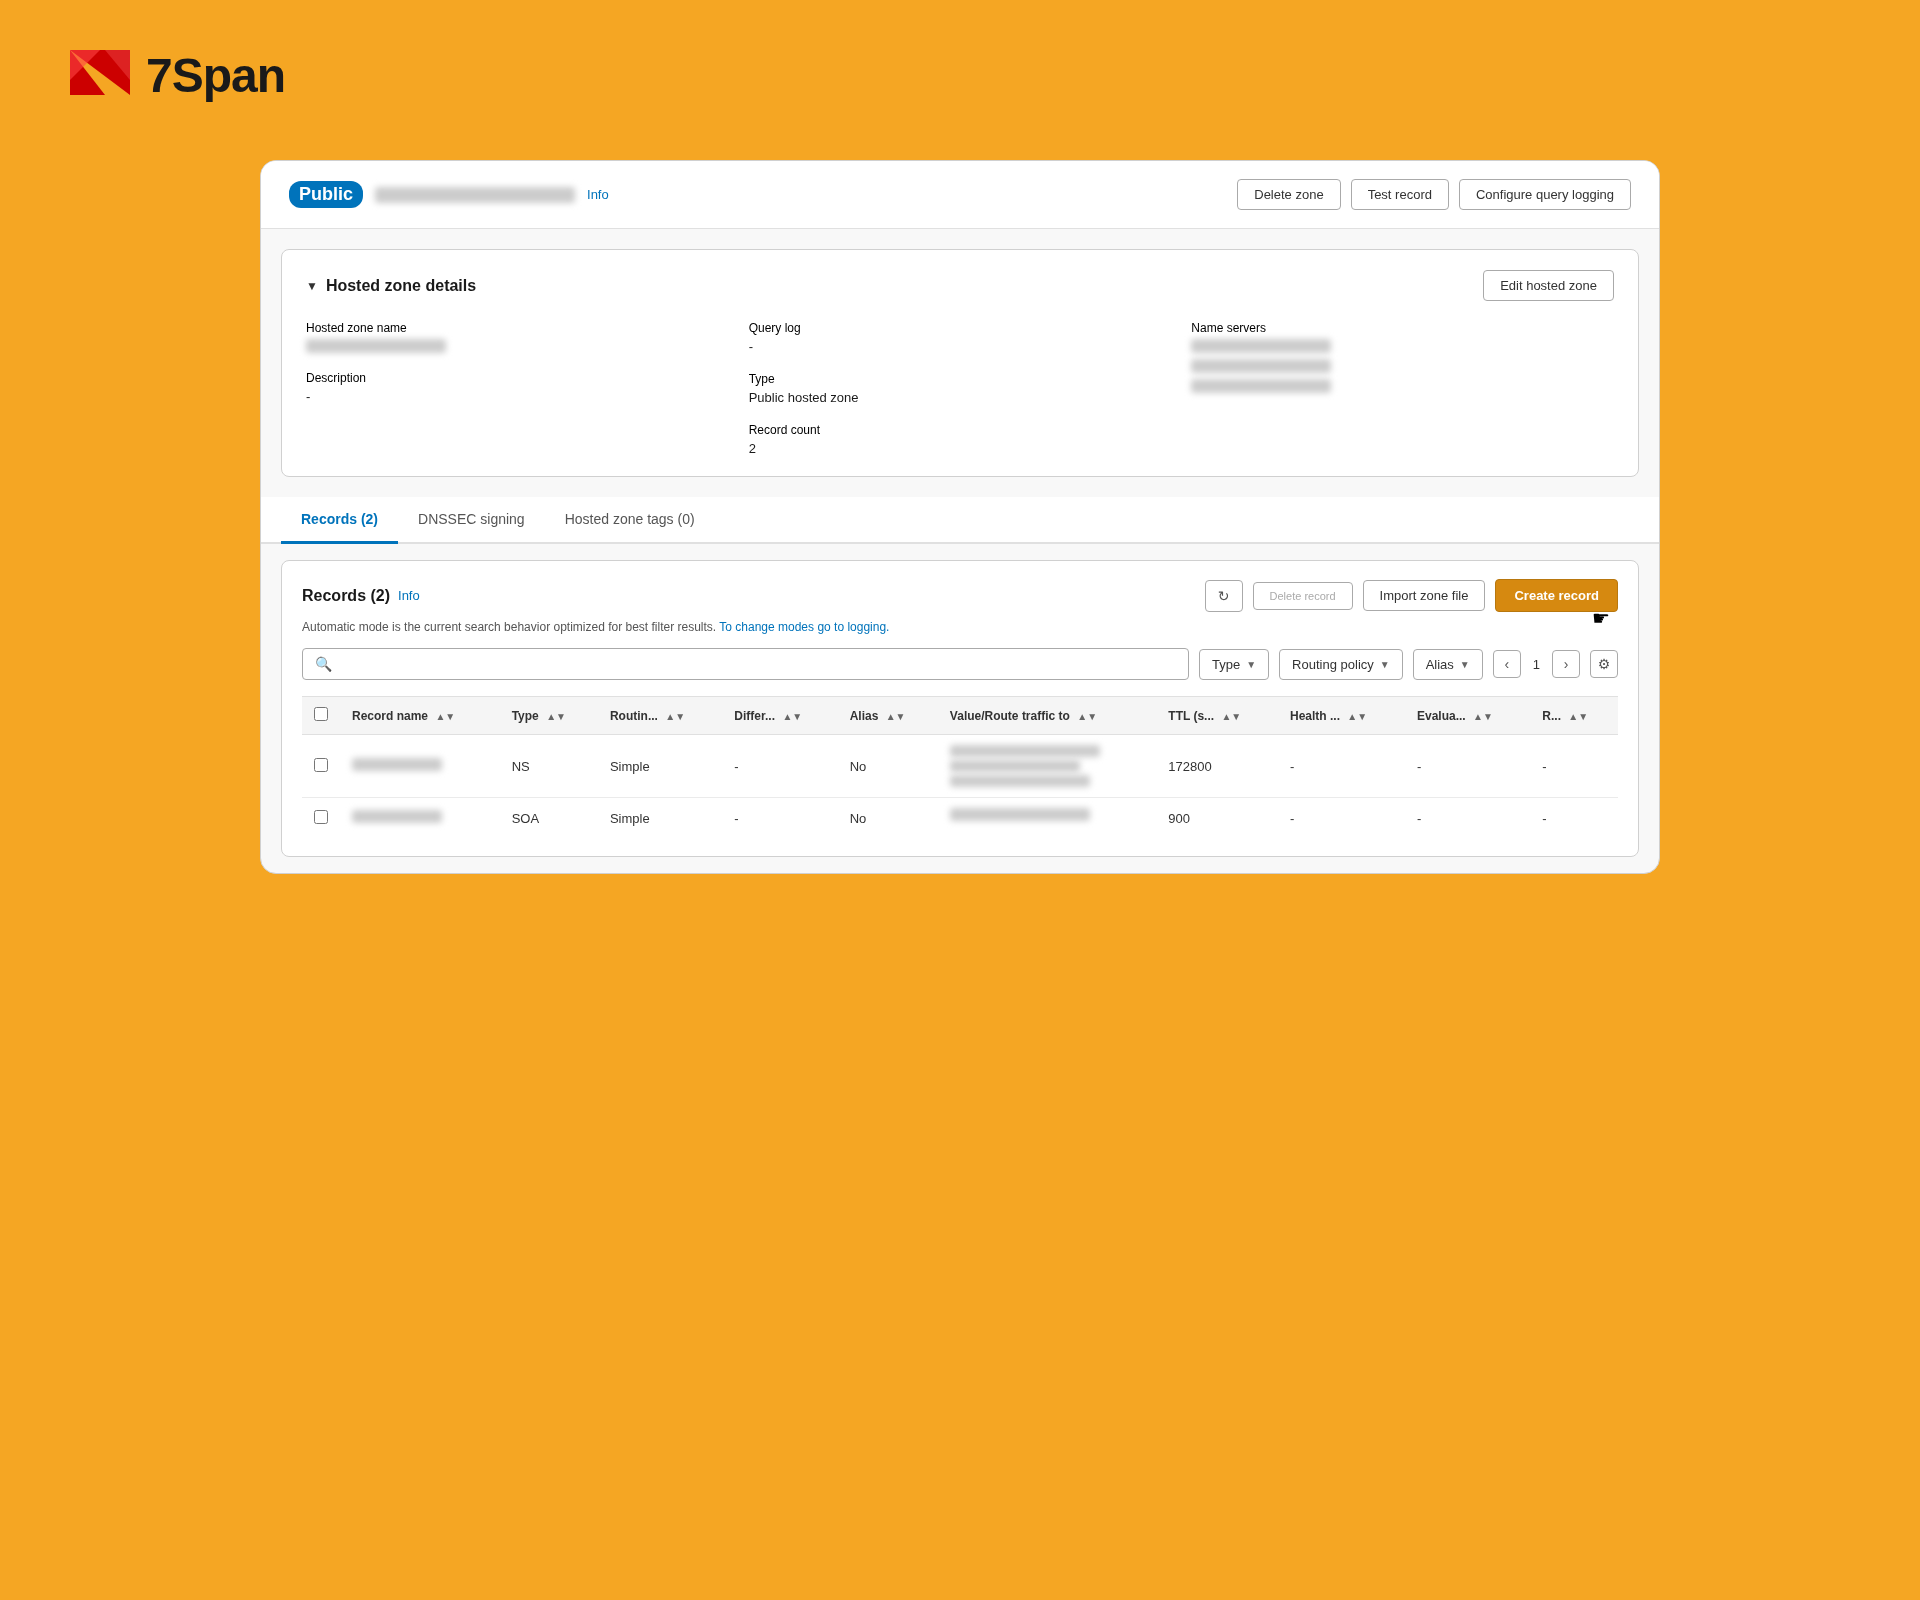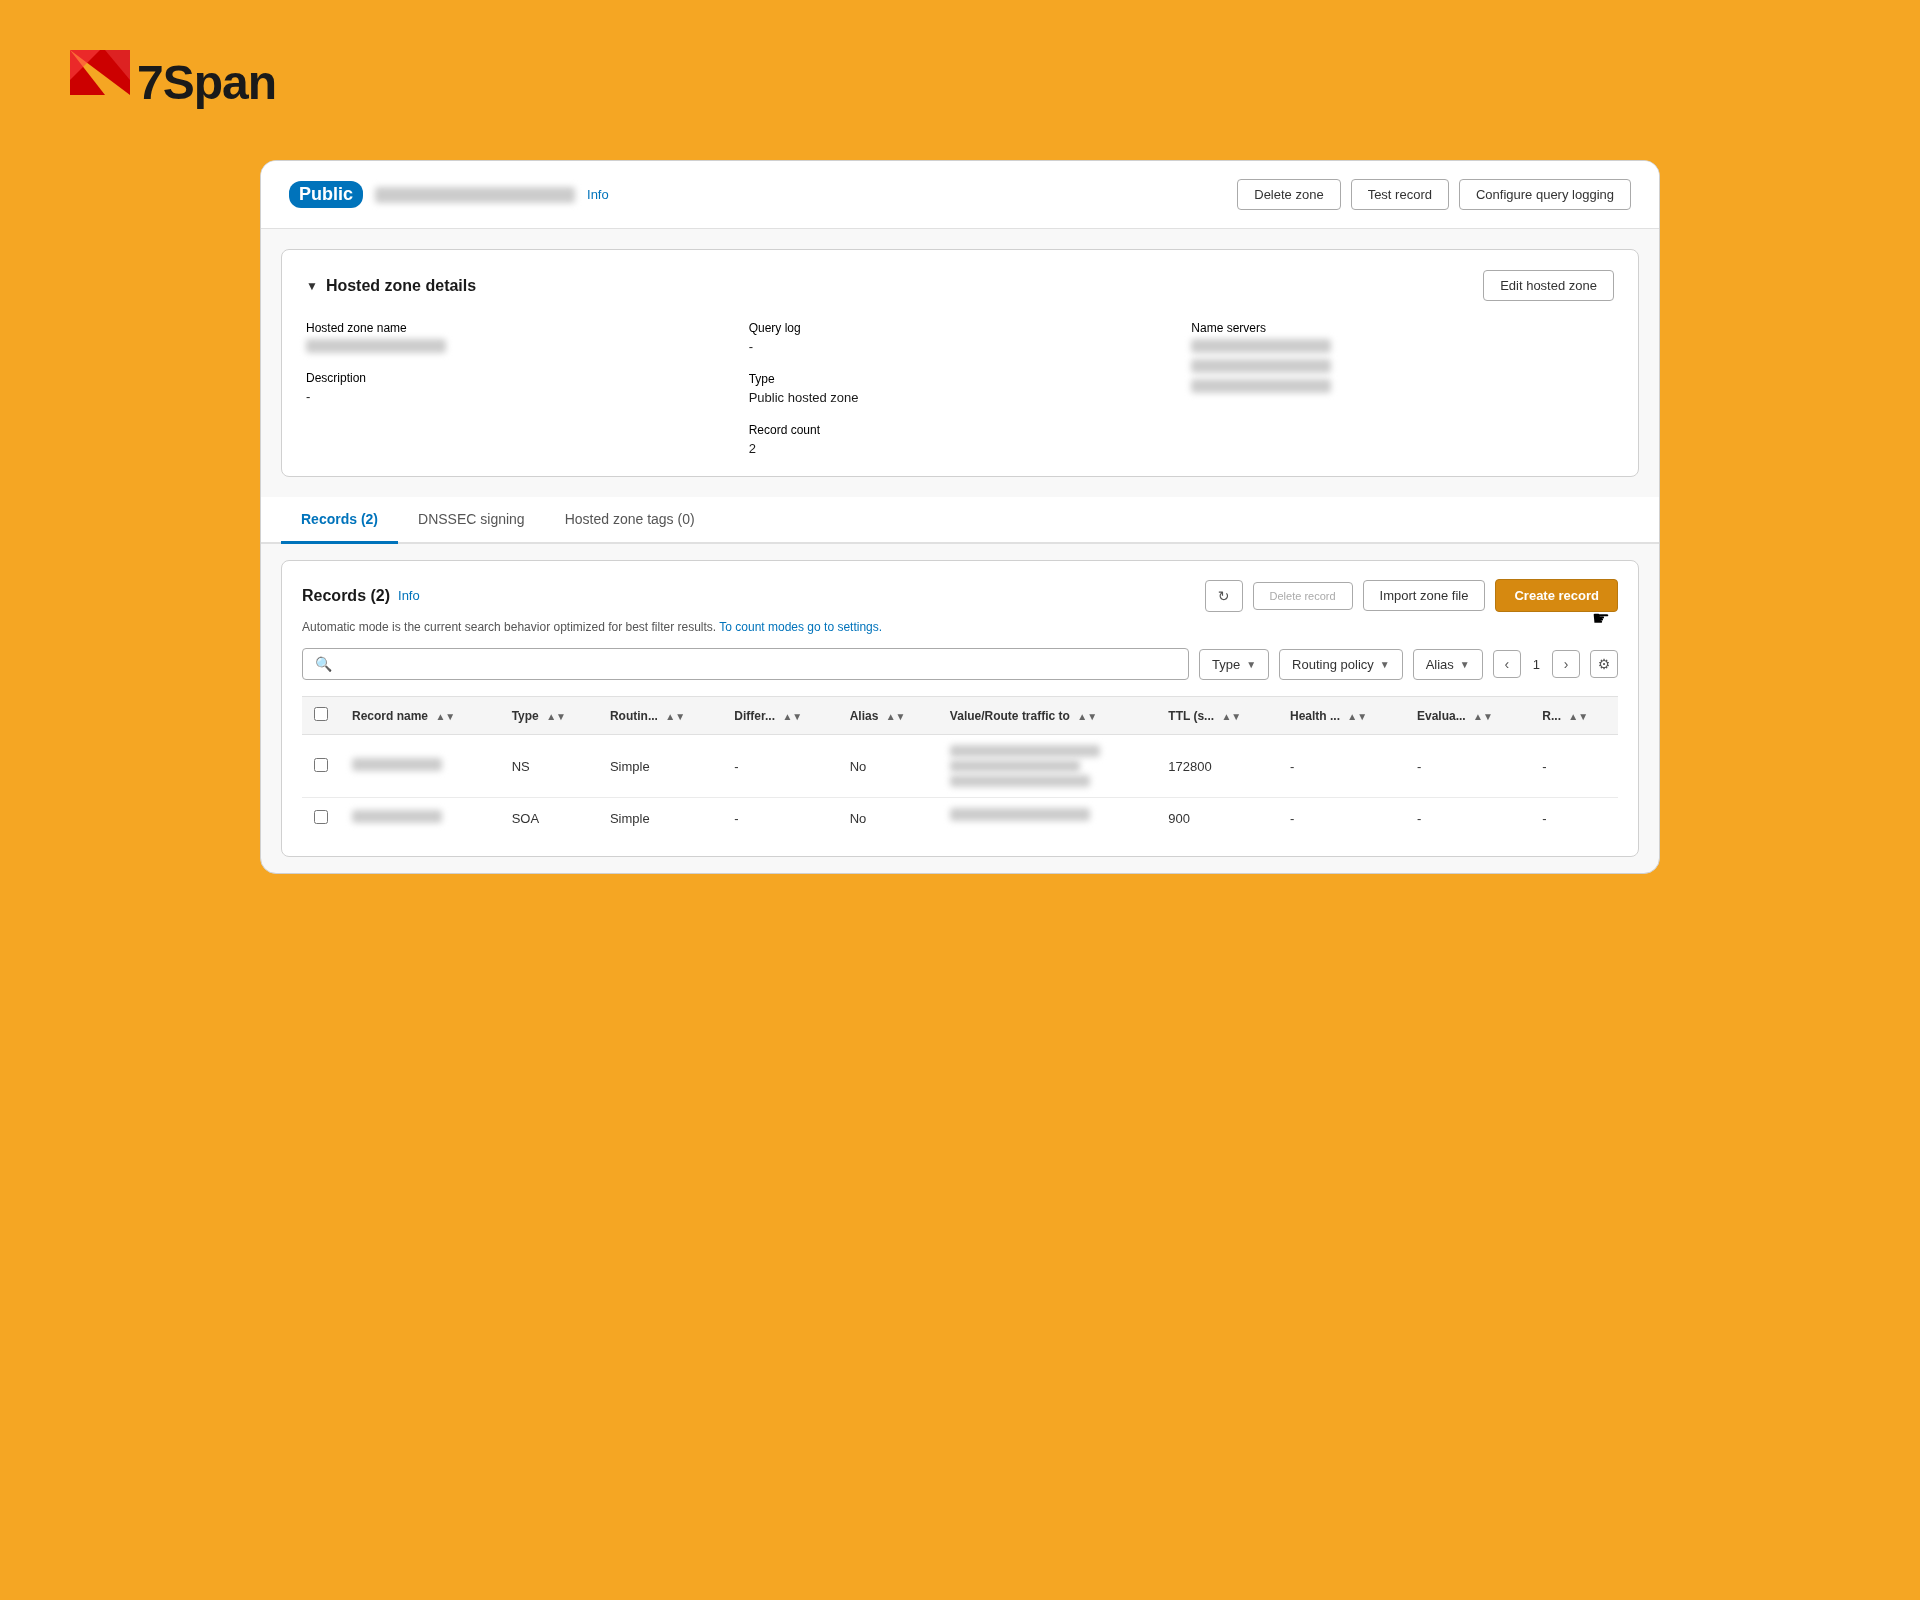--- a/index.html
+++ b/index.html
@@ -15,22 +15,22 @@
 
     .top-bar {
       width: 100%;
       padding: 40px 60px 30px;
       display: flex;
       align-items: center;
     }
 
     .logo-container {
       display: flex;
-      align-items: flex-end;
-      gap: 7px;
+      align-items: center;
+      gap: 16px;
     }
 
     .logo-icon {
       width: 70px;
       height: 70px;
     }
 
     .logo-text {
       font-size: 48px;
       font-weight: 700;
@@ -578,21 +578,21 @@
         <button class="btn-import">Import zone file</button>
         <div class="btn-create-wrapper">
           <button class="btn-create">Create record</button>
           <div class="cursor-hand">☛</div>
         </div>
       </div>
     </div>
 
     <div class="auto-mode-text">
       <span>Automatic mode is the current search behavior optimized for best filter results.</span>
-      <a>To count modes go to settings.</a>
+      <a>To change modes go to logging.</a>
     </div>
 
     <div class="filter-bar">
       <div class="search-box">
         <span class="search-icon">🔍</span>
       </div>
       <div class="filter-dropdown">
         <span>Type</span>
         <span class="caret">▼</span>
       </div>

